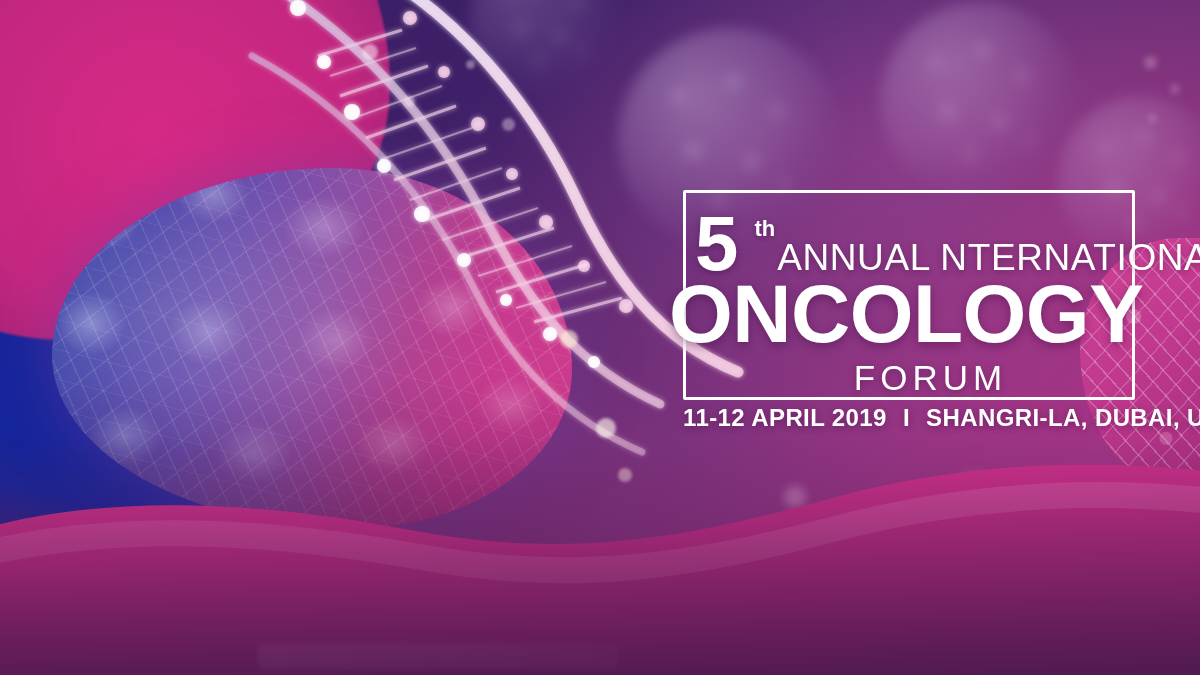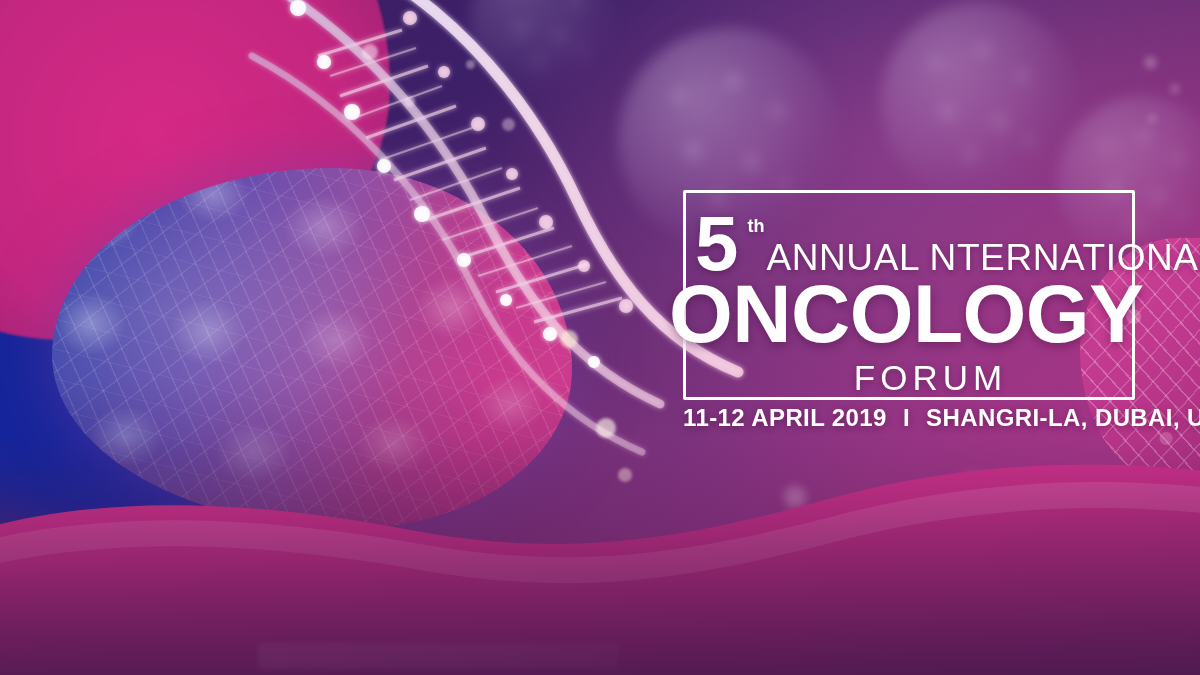--- a/index.html
+++ b/index.html
@@ -165,22 +165,22 @@
     position:absolute; left:12px; top:22px;
     display:flex; align-items:baseline;
     white-space:nowrap;
   }
   .num-5 {
     font-size:78px; font-weight:bold; color:#fff;
     line-height:.82; letter-spacing:-2px;
     text-shadow:0 2px 7px rgba(60,10,60,0.45);
   }
   .sup-th {
-    font-size:18px; font-weight:bold; color:#fff;
-    align-self:flex-start; margin-top:4px; margin-left:11px;
+    font-size:22px; font-weight:bold; color:#fff;
+    align-self:flex-start; margin-top:4px; margin-left:18px;
     text-shadow:0 2px 5px rgba(60,10,60,0.40);
   }
   .annual-words {
     font-size:37px; font-weight:300; color:#fff;
     letter-spacing:.6px; margin-left:2px;
     text-shadow:0 2px 6px rgba(60,10,60,0.42);
   }
 
   .line-oncology {
     position:absolute; left:-14px; top:83px;

